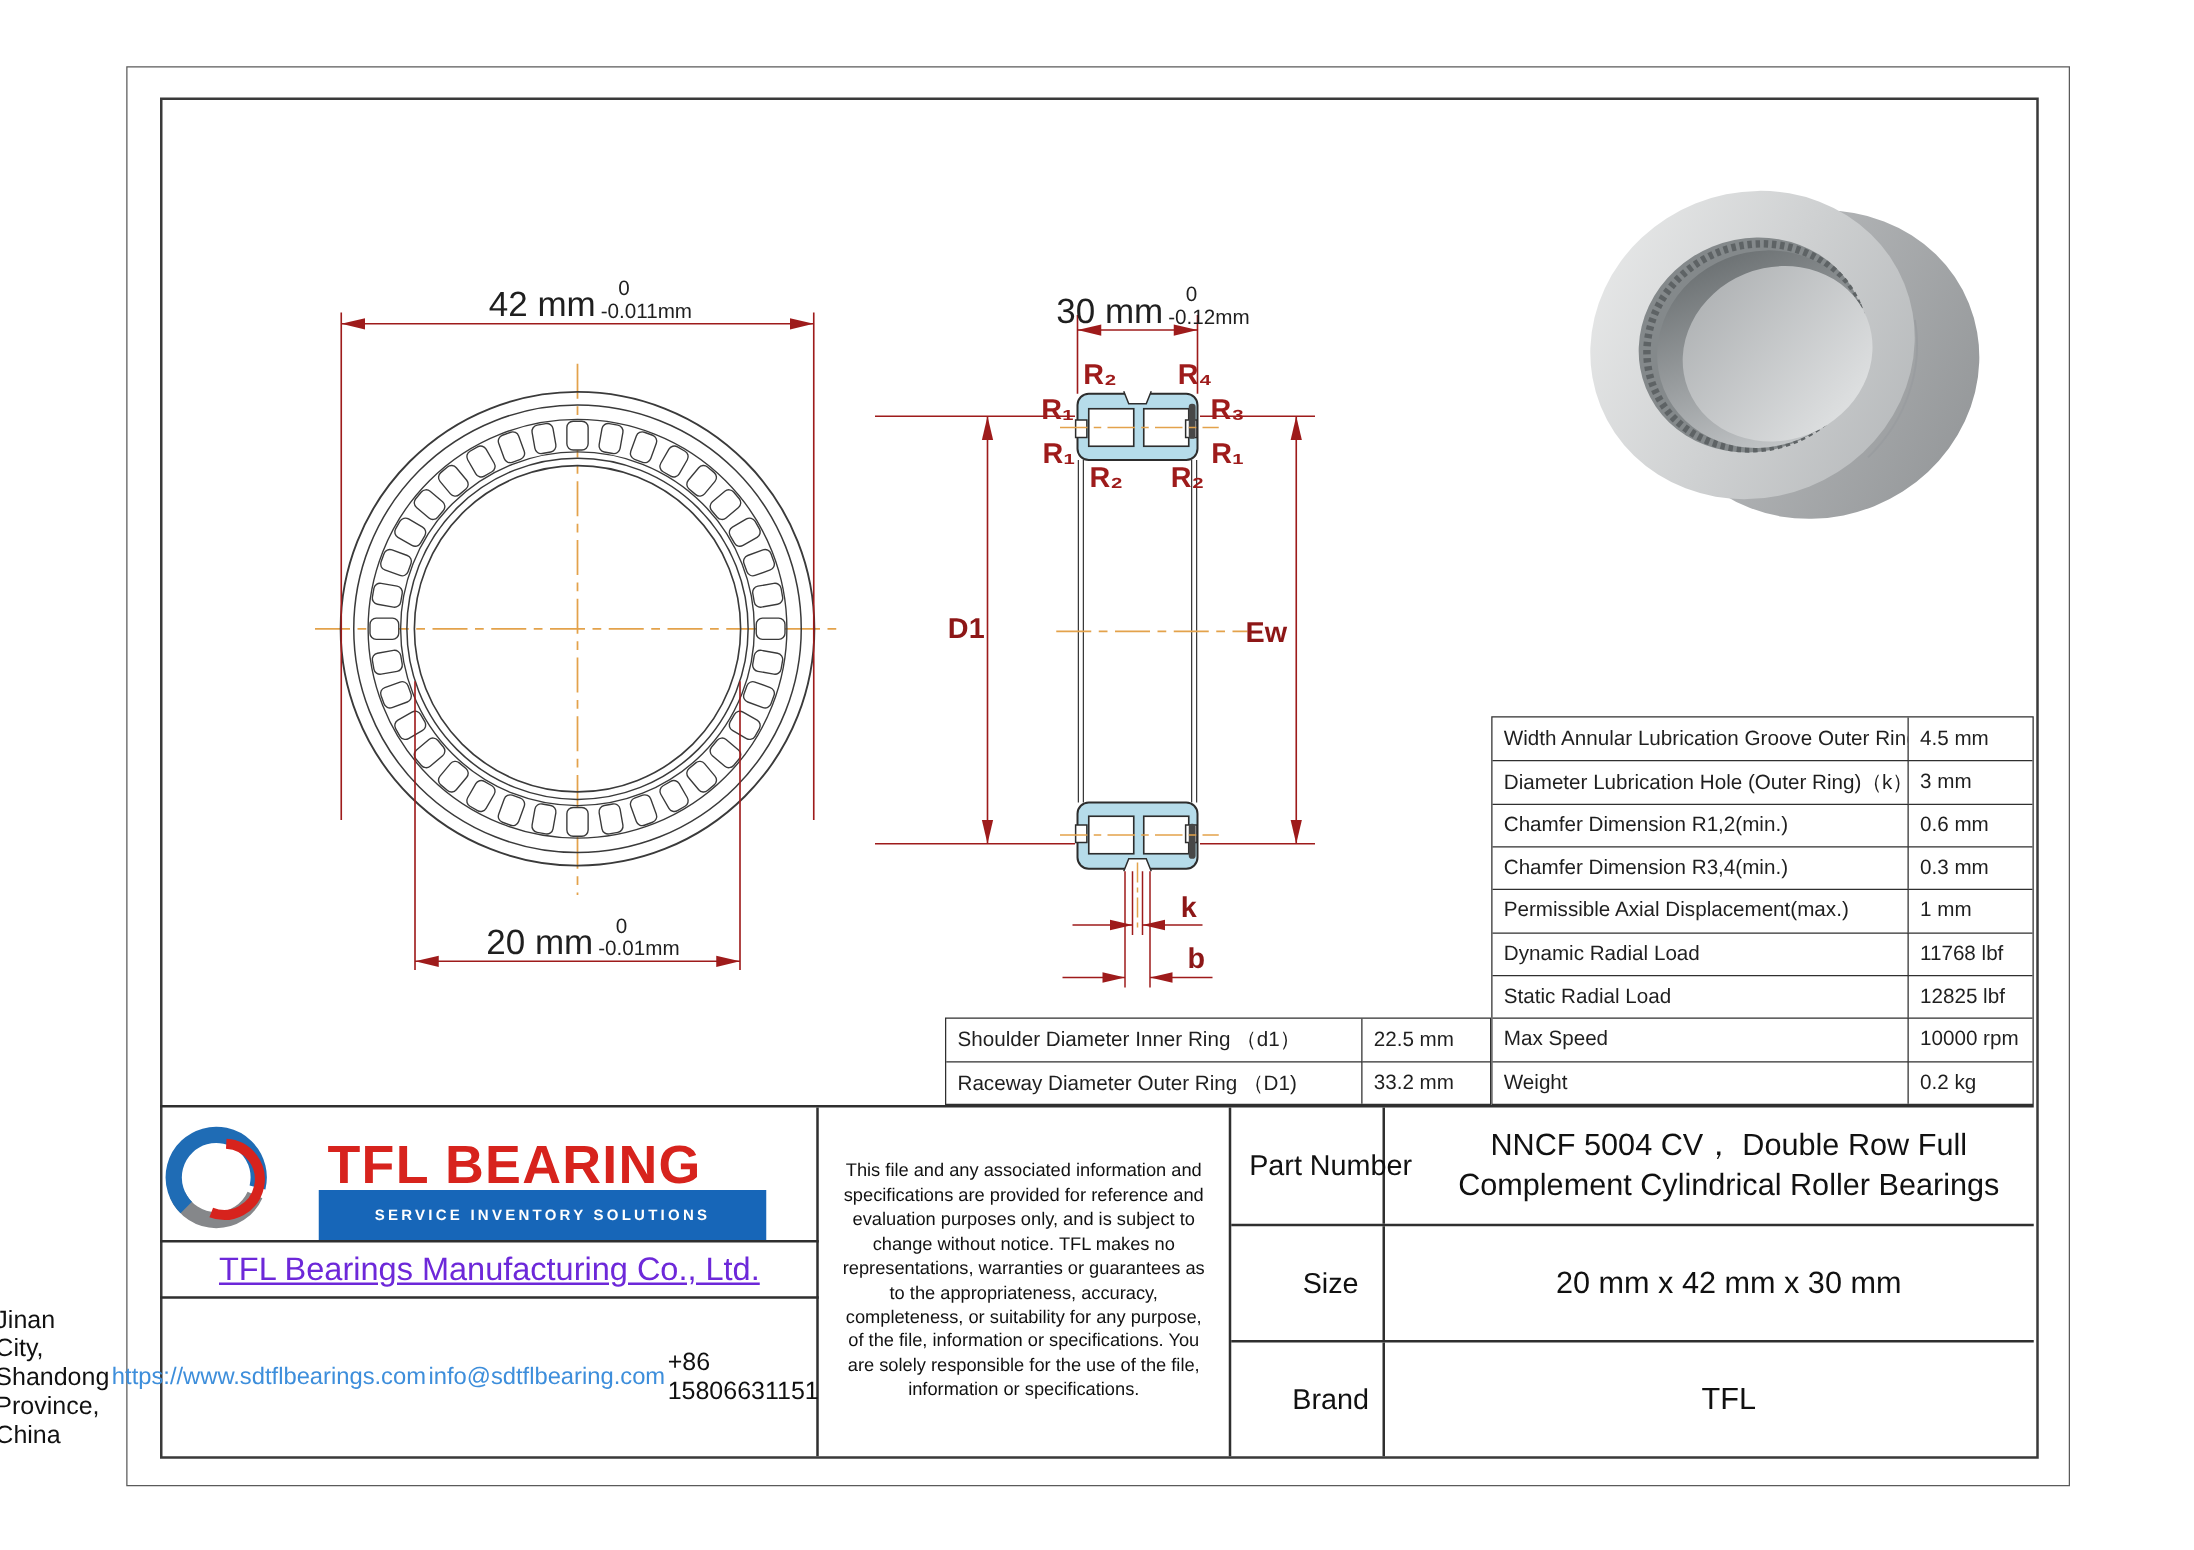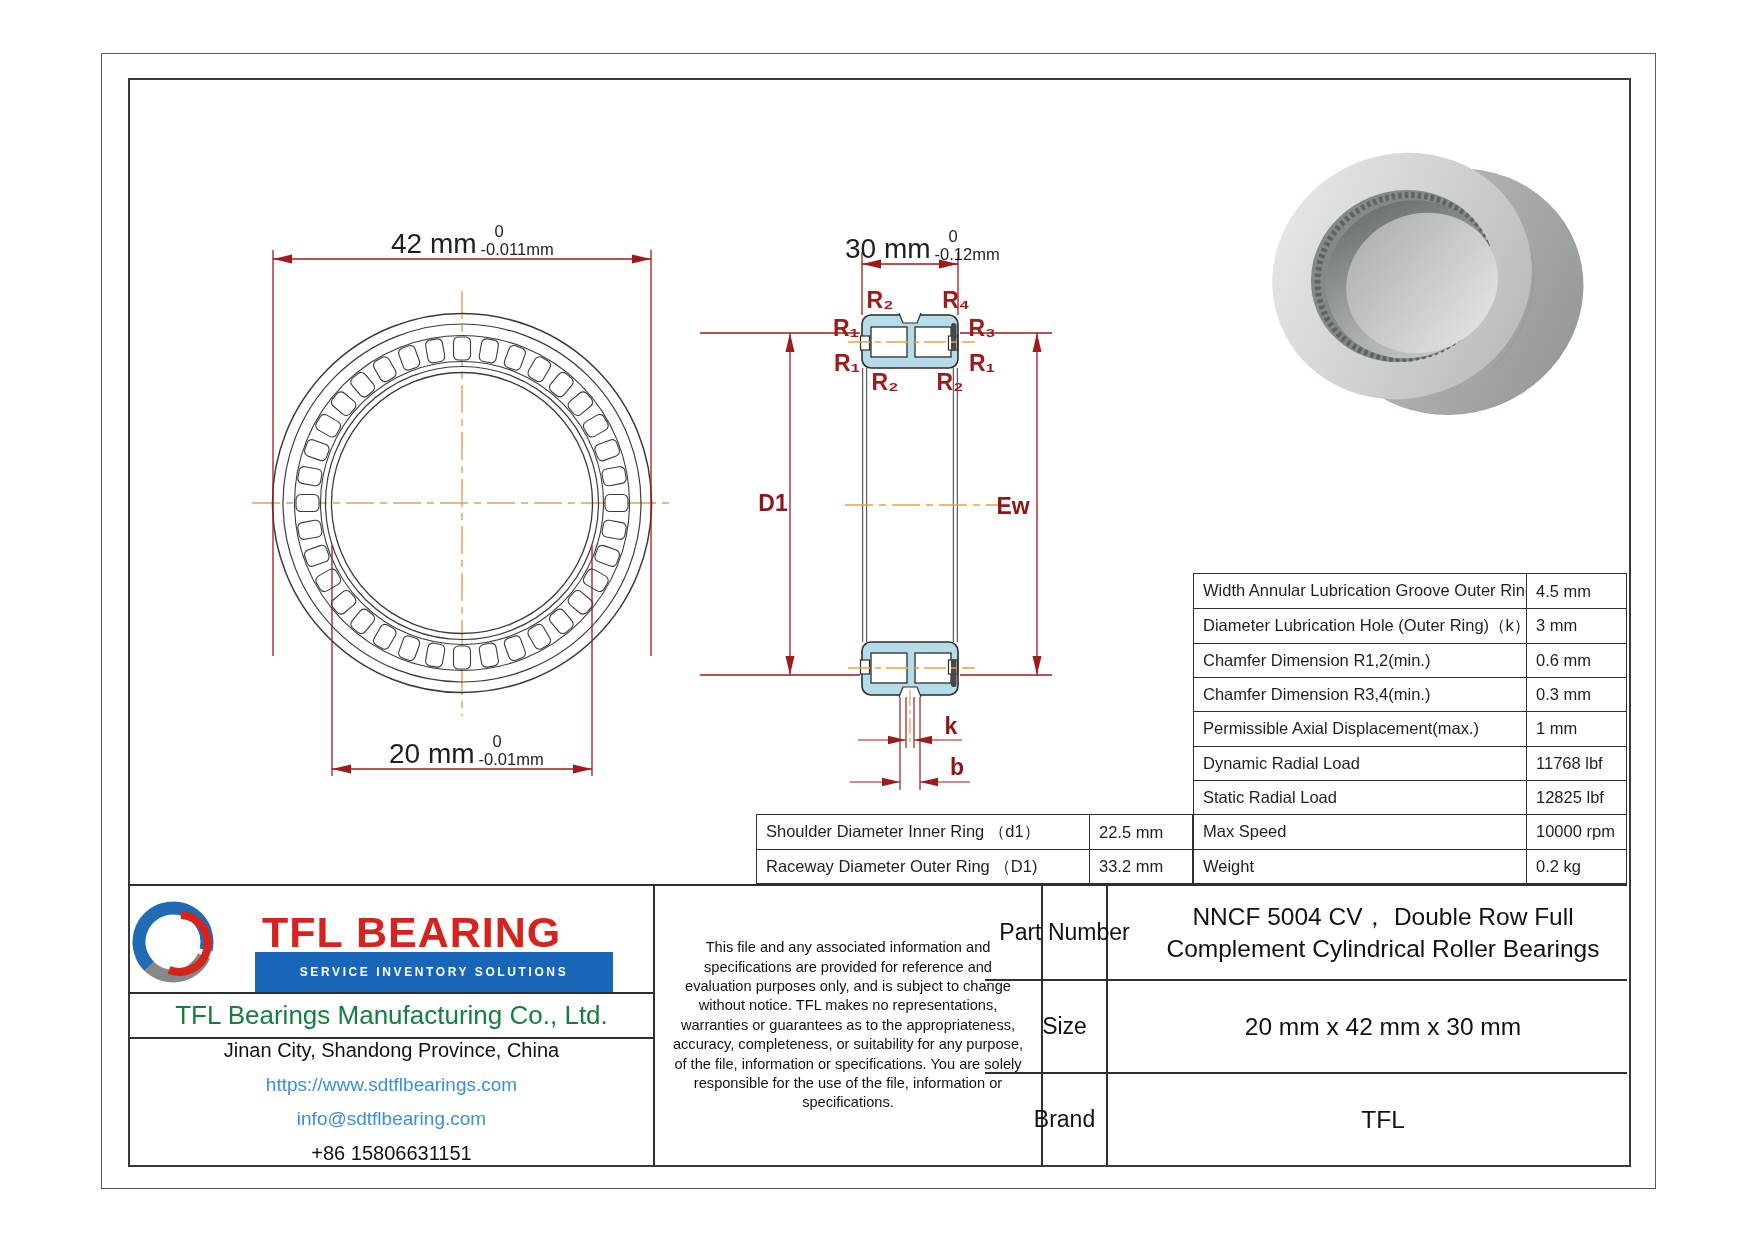--- a/index.html
+++ b/index.html
@@ -27,26 +27,26 @@
     box-sizing:border-box;overflow:hidden;white-space:nowrap;}
   .spec-table .tcell:nth-child(n+3){border-top:1.5px solid #2f2f2f;}
   .spec-table .tcell:nth-child(odd){border-right:1.5px solid #2f2f2f;}
   .dim-table .tcell:nth-child(n+3){border-top:1.5px solid #2f2f2f;}
   .dim-table .tcell:nth-child(odd){border-right:1.5px solid #2f2f2f;}
   
   .footer{left:128px;top:884px;width:1499px;height:279px;border-top:2.5px solid #2f2f2f;box-sizing:border-box;}
   .company-col{left:0;top:0;width:527px;height:279px;border-right:2px solid #2f2f2f;box-sizing:border-box;}
   .logo-row{left:0;top:0;width:527px;height:108px;border-bottom:2px solid #2f2f2f;box-sizing:border-box;}
   .name-row{left:0;top:108px;width:527px;height:45px;border-bottom:2px solid #2f2f2f;box-sizing:border-box;
-    display:flex;align-items:center;justify-content:center;font-size:26px;color:#15803d;}
-  .addr-row{left:0;top:153px;width:527px;height:126px;display:flex;flex-direction:column;
-    align-items:center;justify-content:space-between;gap:2px;}
+    display:flex;align-items:center;justify-content:center;font-size:26px;color:#6d28d9;text-decoration:underline;}
+  .addr-row{left:0;top:153px;width:527px;height:126px;display:flex;
+    align-items:center;justify-content:flex-end;gap:2px;}
   .addr-line{font-size:20px;color:#111;}
   .addr-link{font-size:19px;color:#3d8edb;}
-  .disclaimer-col{left:527px;top:0;width:388px;height:279px;border-right:2px solid #2f2f2f;
+  .disclaimer-col{left:527px;top:0;width:330px;height:279px;border-right:2px solid #2f2f2f;
     box-sizing:border-box;display:flex;align-items:center;justify-content:center;
     padding:8px 14px;}
   .disclaimer-text{font-size:14.6px;line-height:1.33;text-align:center;color:#111;}
   .pn-row{left:857px;width:642px;height:93px;display:grid;grid-template-columns:123px 1fr;box-sizing:border-box;}
   .pn-row.r1{top:0;}
   .pn-row.r2{top:93px;border-top:2px solid #2f2f2f;}
   .pn-row.r3{top:186px;border-top:2px solid #2f2f2f;}
   .pn-label{border-right:2px solid #2f2f2f;display:flex;align-items:center;justify-content:center;
     font-size:23px;white-space:nowrap;box-sizing:border-box;color:#111;padding-left:38px;}
   .pn-value{display:flex;align-items:center;justify-content:center;text-align:center;

